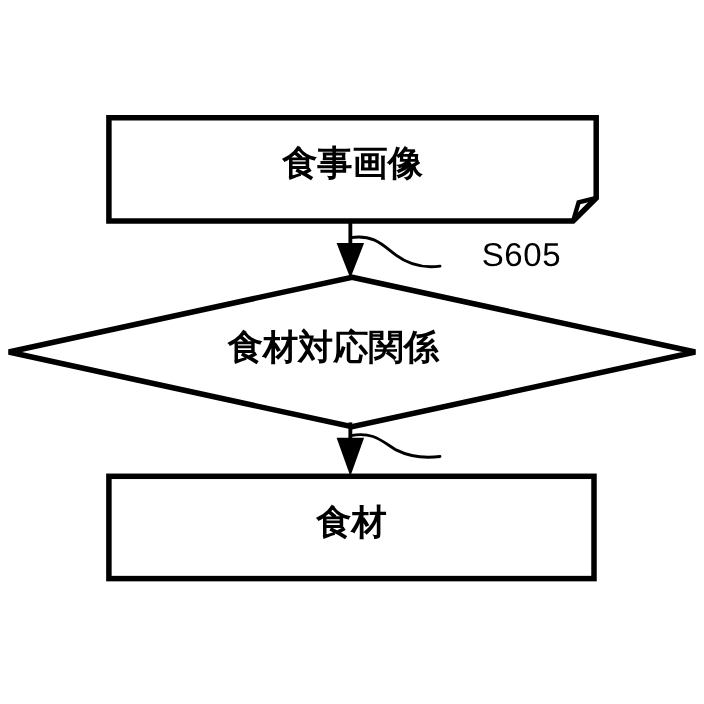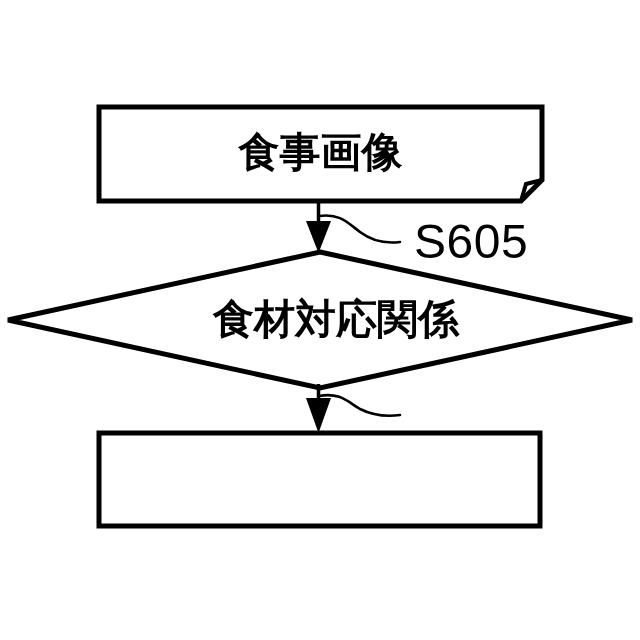--- a/index.html
+++ b/index.html
@@ -59,39 +59,40 @@
     position: absolute;
     color: #000000;
     font-family: "DejaVu Sans", "Liberation Sans", sans-serif;
     font-weight: 700;
     white-space: nowrap;
     text-align: center;
     letter-spacing: 0px;
     line-height: 1;
   }
   .cjk-label {
-    font-size: 41px;
+    font-size: 32px;
   }
   .step-label {
     position: absolute;
     color: #000000;
     font-family: "Liberation Sans", sans-serif;
     font-weight: 400;
-    font-size: 48px;
+    font-size: 30px;
     line-height: 1;
     white-space: nowrap;
     letter-spacing: 0.5px;
+    margin-left: 24px;
   }
   #label-meal-image {
     left: 99px;
     top: 132px;
     width: 443px;
   }
   #label-relation {
-    left: 136px;
+    left: 103px;
     top: 299px;
     width: 400px;
   }
   #label-ingredient {
     left: 99px;
     top: 458px;
     width: 441px;
   }
   #label-s605 {
     left: 414px;
@@ -136,17 +137,18 @@
     <g>
       <rect class="shape-outline" x="99" y="433" width="441" height="93"></rect>
     </g>
 
   </svg>
 
   <div class="node-label cjk-label" id="label-meal-image">食事画像</div>
 
   <div class="node-label cjk-label" id="label-relation">食材対応関係</div>
 
+  <div class="node-label cjk-label" id="label-ingredient">食材</div>
 
   <div class="step-label" id="label-s605">S605</div>
 
 
 </div>
 
 </body></html>

